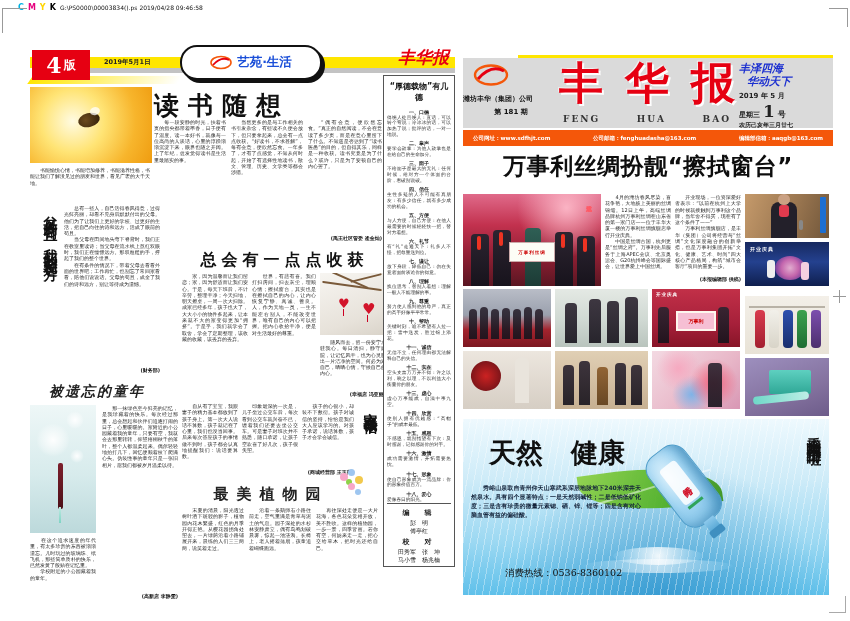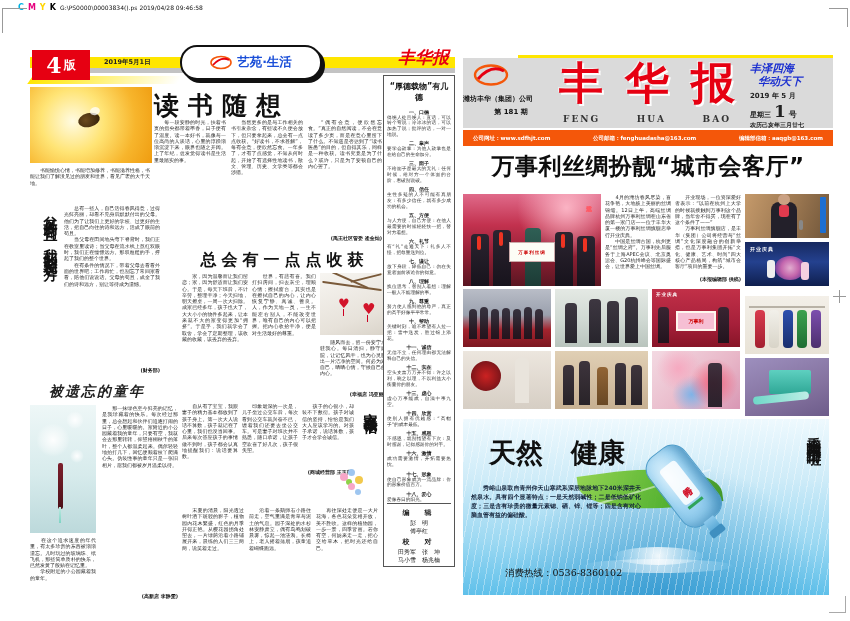--- a/index.html
+++ b/index.html
@@ -85,21 +85,21 @@
   .page-r{left:463px;top:52px;width:370px;height:558px;}
   .r-topline{left:55px;top:3px;width:315px;height:3px;background:#ffe600;}
   .r-band{left:0;top:6px;width:370px;height:70px;background:#dadada;}
   .r-company{left:0;top:42px;width:96px;text-align:left;font-size:7px;font-weight:bold;color:#111;}
   .r-issue{left:0;top:55px;width:96px;text-align:center;font-size:7px;font-weight:bold;color:#111;}
   .r-mast{left:96px;top:2px;width:176px;height:58px;display:flex;justify-content:space-between;align-items:center;}
   .r-mast span{font-size:44px;font-weight:bold;font-family:"DejaVu Serif",serif;color:#e60012;
                text-shadow:2px 2px 0 rgba(255,255,255,.95), -1px -1px 0 rgba(255,255,255,.6);}
   .r-pinyin{left:100px;top:62px;width:168px;display:flex;justify-content:space-between;
             font-size:9px;font-weight:bold;font-family:"DejaVu Serif",serif;color:#333;letter-spacing:2px;}
-  .r-datebox{left:287px;top:10px;width:88px;height:62px;}
+  .r-datebox{left:276px;top:10px;width:88px;height:62px;}
   .r-slogan{font-size:11px;font-weight:bold;font-style:italic;color:#1b2fd0;font-family:"DejaVu Serif",serif;line-height:13px;}
   .r-month{font-size:7px;font-weight:bold;margin-top:3px;}
   .r-dayrow{display:flex;align-items:baseline;gap:3px;}
   .r-week{font-size:7px;font-weight:bold;}
   .r-no{font-size:17px;font-weight:bold;font-family:"DejaVu Serif",serif;}
   .r-nounit{font-size:8px;font-weight:bold;}
   .r-lunar{font-size:6px;font-weight:bold;}
   .r-orange{left:0;top:78px;width:370px;height:16px;background:#f4570a;display:flex;align-items:center;
             justify-content:space-between;padding:0 10px;box-sizing:border-box;}
   .r-orange span{font-size:5.5px;font-weight:bold;color:#fff;}
@@ -258,20 +258,21 @@
       <div class="burst" style="left:6px;top:18px;width:34px;height:34px;"></div>
       <div class="burst" style="left:36px;top:6px;width:18px;height:18px;"></div>
       <div class="burst" style="left:40px;top:44px;width:14px;height:14px;"></div>
       <div class="pen"></div>
     </div>
     <div class="abs body-txt just pre" style="left:0;top:492px;width:66px;height:64px;">　　在这个追求速度的年代里，有太多珍贵的东西被渐渐遗忘。儿时玩过的玻璃珠、纸飞机，那些简单质朴的快乐，已然发黄了般贴在记忆里。
 　　学校附近的小公园藏着我的童年。</div>
     <div class="abs body-txt just pre" style="left:72px;top:360px;width:76px;height:186px;">　　那一抹绿色至今鲜亮的记忆，是我珍藏着的快乐。每次经过那里，总会想起和伙伴们追逐打闹的日子，心里暖暖的。家附近的小公园藏着我的童年，只要有空，我就会去那里转转，仰望梧桐秋千的落叶，整个人都温柔起来。偶尔轻轻地拍打几下，回忆便顺着枝丫爬满心头。伪装懂事的童年只是一张旧相片，愿我们都被岁月温柔以待。</div>
     <div class="abs byline" style="left:72px;top:548px;width:76px;">(高新店 李静雯)</div>
 
+    <div class="abs zhiwu-title">最美植物园</div>
     <div class="abs flowers" style="left:318px;top:436px;">
       <i style="left:0;top:2px;width:7px;height:7px;background:#f7a6c8;"></i>
       <i style="left:7px;top:8px;width:6px;height:6px;background:#9ec6f0;"></i>
     </div>
     <div class="col body-txt just pre" style="left:152px;top:462px;width:62px;height:94px;">　　末夏的清晨，阳光透过树叶洒下斑驳的影子，植物园内花木繁盛，红色的月季开得正艳。从樱花园拐角处望去，一片绿荫沿着小路铺展开来，晨练的人们三三两两，说笑着走过。</div>
     <div class="col body-txt just pre" style="left:219px;top:462px;width:62px;height:94px;">　　沿着一条鹅卵石小路往前走，空气里满是青草与泥土的气息。园子深处的水杉林安静肃立，偶有鸟鸣划破晨雾，惊起一池涟漪。长椅上，老人摇着蒲扇，孩童追着蝴蝶跑远。</div>
     <div class="col body-txt just pre" style="left:286px;top:462px;width:62px;height:94px;">　　再往深处走便是一大片花海，各色花朵竞相开放，美不胜收。这样的植物园，一步一景，四季皆画。若你有空，何妨来走一走，把心交给草木，把时光还给自己。</div>
 
     <div class="abs sidebar">
       <div class="sb-title">“厚德载物”有几德</div>
@@ -409,21 +410,21 @@
         <span class="r-nounit">号</span>
       </div>
       <div class="r-lunar">农历己亥年三月廿七</div>
     </div>
     <div class="abs r-orange">
       <span>公司网址：www.sdfhjt.com</span>
       <span>公司邮箱：fenghuadasha@163.com</span>
       <span>编辑部信箱：aaqgb@163.com</span>
     </div>
 
-    <div class="abs r-headline">万事利丝绸扮靓“城市会客厅”</div>
+    <div class="abs r-headline">万事利丝绸扮靓“擦拭窗台”</div>
 
     <div class="ph photo-main">
       <div class="photo-vred">达成重</div>
       <div class="fig" style="left:8px;top:40px;width:18px;height:52px;"></div>
       <div class="fig" style="left:30px;top:36px;width:18px;height:56px;"></div>
       <div class="fig" style="left:92px;top:38px;width:18px;height:54px;"></div>
       <div class="fig" style="left:114px;top:42px;width:18px;height:50px;"></div>
       <div class="fig" style="left:62px;top:34px;width:16px;height:58px;background:linear-gradient(180deg,#2f5f55,#1c3b35);"></div>
       <div class="scarf" style="left:14px;top:42px;"></div>
       <div class="scarf" style="left:36px;top:38px;"></div>

